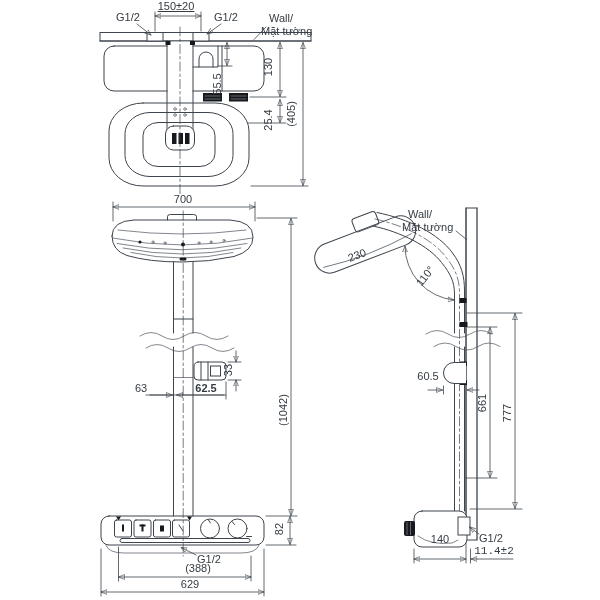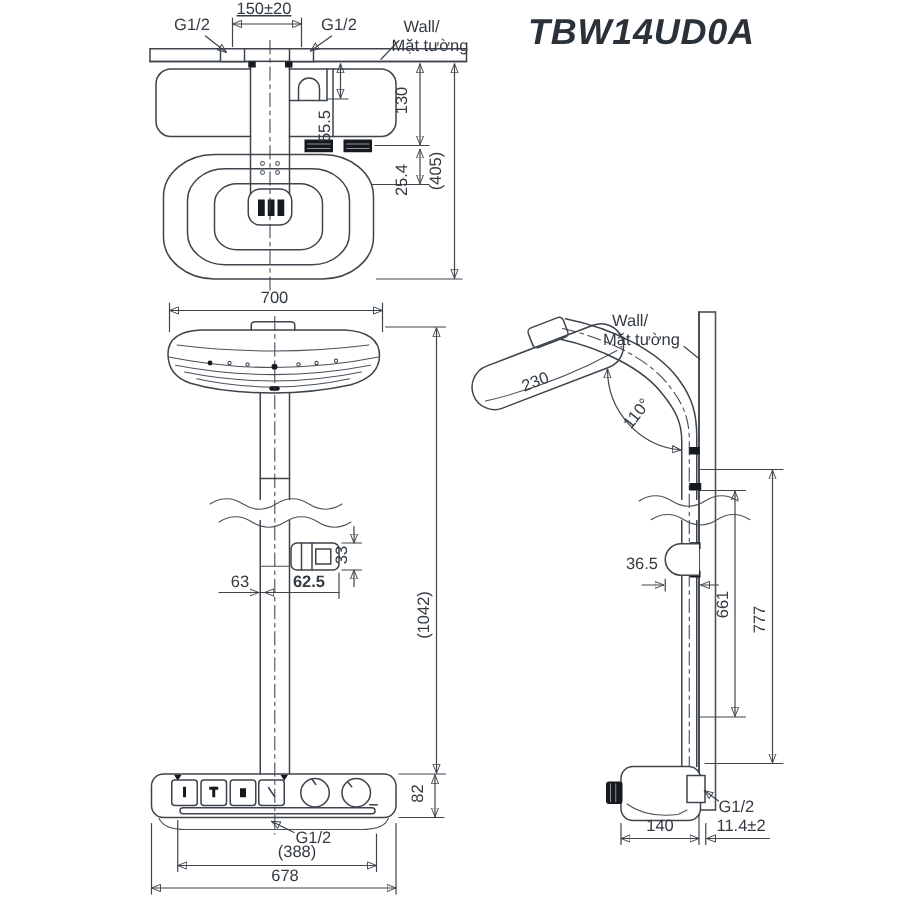--- a/index.html
+++ b/index.html
@@ -233,46 +233,45 @@
     <line class="dim" x1="414" y1="549" x2="414" y2="563"></line>
     <line class="dim" x1="466" y1="543" x2="466" y2="563"></line>
     <line class="dim" x1="414" y1="559" x2="466" y2="559" marker-start="url(#ar)" marker-end="url(#ar)"></line>
 
     <line class="dim" x1="470.5" y1="549" x2="470.5" y2="563"></line>
     <line class="dim" x1="477" y1="559" x2="471" y2="559" marker-end="url(#ar)"></line>
     <line class="dim" x1="477" y1="559" x2="513" y2="559"></line>
   </g>
 </svg>
 
-  <div class="title" style="left:352px;top:8px;">TBW14UD0A</div>
 
   <div class="lbl c" style="left:146px;top:0;width:60px;text-decoration:underline;">150±20</div>
   <div class="lbl c" style="left:111px;top:11px;width:34px;">G1/2</div>
   <div class="lbl c" style="left:209px;top:11px;width:34px;">G1/2</div>
   <div class="lbl" style="left:269px;top:12px;">Wall/</div>
   <div class="lbl" style="left:261px;top:25px;">Mặt tường</div>
   <div class="lbl v" style="left:246px;top:61px;width:44px;">130</div>
   <div class="lbl v" style="left:195px;top:78px;width:44px;">55.5</div>
   <div class="lbl v" style="left:246px;top:114px;width:44px;">25.4</div>
   <div class="lbl v" style="left:269px;top:108px;width:44px;">(405)</div>
 
   <div class="lbl c" style="left:153px;top:193px;width:60px;">700</div>
-  <div class="lbl c" style="left:145px;top:382px;width:30px;">63</div>
+  <div class="lbl c" style="left:126px;top:382px;width:30px;">63</div>
   <div class="lbl c" style="left:188px;top:382px;width:36px;font-weight:bold;">62.5</div>
   <div class="lbl v" style="left:206px;top:364px;width:44px;">33</div>
   <div class="lbl v" style="left:261px;top:404px;width:44px;">(1042)</div>
   <div class="lbl v" style="left:257px;top:523px;width:44px;">82</div>
   <div class="lbl" style="left:197px;top:553px;">G1/2</div>
   <div class="lbl c" style="left:172px;top:562px;width:52px;text-align:center;">(388)</div>
-  <div class="lbl c" style="left:165px;top:578px;width:50px;">678</div>
+  <div class="lbl c" style="left:165px;top:578px;width:50px;">629</div>
 
   <div class="lbl" style="left:408px;top:208px;">Wall/</div>
   <div class="lbl" style="left:402px;top:221px;">Mặt tường</div>
   <div class="lbl r21" style="left:335px;top:249px;width:44px;">230</div>
   <div class="lbl r52" style="left:403px;top:270px;width:44px;">110°</div>
-  <div class="lbl c" style="left:410px;top:370px;width:36px;">36.5</div>
+  <div class="lbl c" style="left:410px;top:370px;width:36px;">60.5</div>
   <div class="lbl v" style="left:460px;top:397px;width:44px;">661</div>
   <div class="lbl v" style="left:485px;top:407px;width:44px;">777</div>
   <div class="lbl" style="left:479px;top:532px;">G1/2</div>
-  <div class="lbl c" style="left:420px;top:545px;width:40px;">140</div>
-  <div class="lbl c" style="left:468px;top:545px;width:52px;">11.4±2</div>
+  <div class="lbl c" style="left:420px;top:533px;width:40px;">140</div>
+  <div class="lbl c" style="left:468px;top:545px;width:52px;font-family:Liberation Mono, monospace;">11.4±2</div>
 
 </div>
 
 </body></html>

